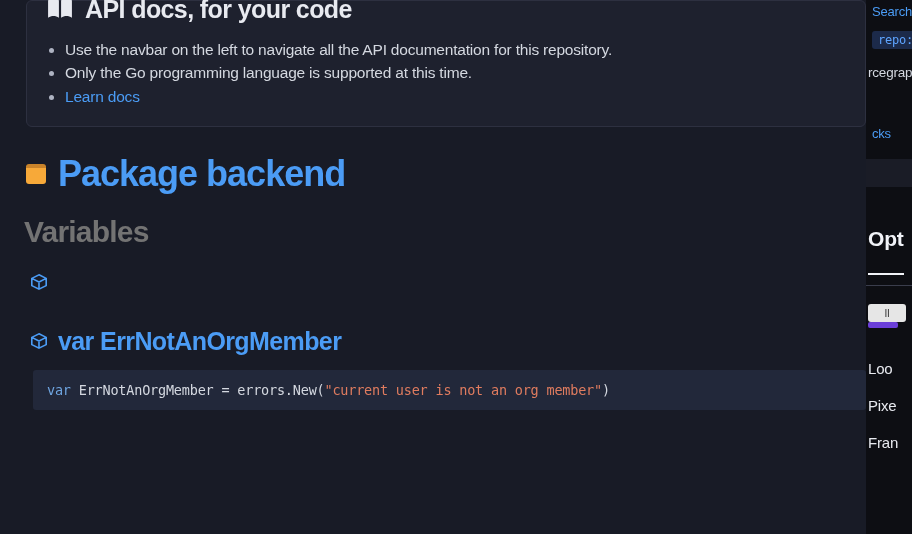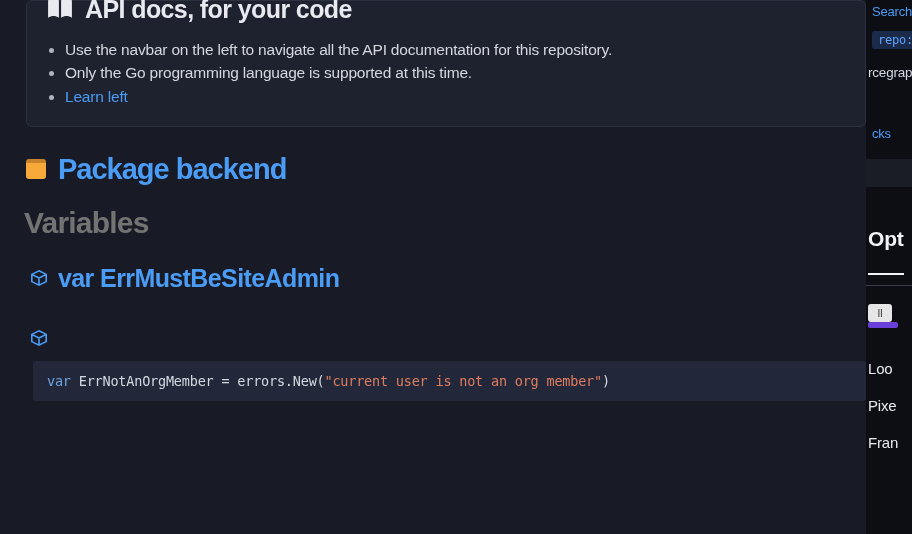--- a/index.html
+++ b/index.html
@@ -38,21 +38,21 @@
   .card ul { margin: 14px 0 0 18px; }
   .card li { color: #d4d8e0; line-height: 1.5; font-size: 15.5px; list-style: disc; }
   .card li::marker { color: #aeb3c2; }
   .link { color: #4b9cf5; text-decoration: none; }
   .pkg-row { display: flex; align-items: center; gap: 12px; margin: 26px 0 0 26px; }
   .pkg-icon {
     width: 20px; height: 20px; background: #f7a939; border-radius: 3px;
     border-top: 4px solid #c9832a;
   }
   .pkg-title {
-    font-size: 29px; font-weight: 700; color: #4b9cf5; letter-spacing: -1px;
+    font-size: 36px; font-weight: 700; color: #4b9cf5; letter-spacing: -1px;
   }
   .pkg-desc { margin: 14px 0 0 32px; font-size: 15.5px; color: #d8dbe4; }
   .vars-heading {
     font-size: 30px; font-weight: 700; color: #737373;
     margin: 20px 0 0 24px; letter-spacing: -0.8px;
   }
   .var-row { display: flex; align-items: center; gap: 10px; margin: 24px 0 0 30px; }
   .cube-icon { width: 18px; height: 18px; color: #4b9cf5; flex-shrink: 0; }
   .var-title { font-size: 25px; font-weight: 700; color: #4b9cf5; letter-spacing: -0.6px; }
   .codeblock {
@@ -85,62 +85,62 @@
     margin-top: 40px;
     border-bottom: 1px solid #3a3d4c;
     padding: 0 0 10px 0;
   }
   .sb-heading {
     font-size: 21px; font-weight: 700; color: #f1f3f8;
     border-bottom: 2px solid #f1f3f8; display: inline-block;
     padding-bottom: 22px; margin-left: 2px;
   }
   .sb-badge {
-    width: 24px; height: 18px; background: #e6e6e6; border-radius: 3px;
+    width: 38px; height: 18px; background: #e6e6e6; border-radius: 3px;
     margin: 18px 0 0 2px; display: flex; align-items: center; justify-content: center;
     font-size: 10px; color: #333;
   }
   .sb-item { margin: 20px 0 0 2px; font-size: 15px; color: #e8eaf0; }
 </style>
 </head>
 <body>
 
 <div class="main">
   <div class="card">
     <div class="card-title-row">
       <svg class="book-icon" viewBox="0 0 24 20" fill="#e8eaf0">
         <path d="M1 2 C4 0 8 0 11 2 L11 18 C8 16 4 16 1 18 Z M13 2 C16 0 20 0 23 2 L23 18 C20 16 16 16 13 18 Z"></path>
       </svg>
       <h1 class="card-title">API docs, for your code</h1>
     </div>
     <ul>
       <li>Use the navbar on the left to navigate all the API documentation for this repository.</li>
       <li>Only the Go programming language is supported at this time.</li>
-      <li><a class="link" href="#">Learn left</a></li>
+      <li><a class="link" href="#">Learn docs</a></li>
     </ul>
   </div>
 
   <div class="pkg-row">
     <div class="pkg-icon"></div>
     <a href="#" class="pkg-title" style="text-decoration:none">Package backend</a>
   </div>
 
   <h2 class="vars-heading">Variables</h2>
 
   <div class="var-row">
     <svg class="cube-icon" viewBox="0 0 20 20">
         <path fill="none" stroke="#4b9cf5" stroke-width="1.8" d="M10 2 L18 6 L18 14 L10 18 L2 14 L2 6 Z M2 6 L10 10 L18 6 M10 10 L10 18"></path>
       </svg>
-    <a href="#" class="var-title" style="text-decoration:none">var ErrMustBeSiteAdmin</a>
   </div>
 
   <div class="var-row" style="margin-top:36px">
     <svg class="cube-icon" viewBox="0 0 20 20">
         <path fill="none" stroke="#4b9cf5" stroke-width="1.8" d="M10 2 L18 6 L18 14 L10 18 L2 14 L2 6 Z M2 6 L10 10 L18 6 M10 10 L10 18"></path>
       </svg>
+    <a href="#" class="var-title" style="text-decoration:none">var ErrNotAnOrgMember</a>
   </div>
   <div class="codeblock"><span class="kw">var</span><span> ErrNotAnOrgMember = errors.New(</span><span class="str">"current user is not an org member"</span><span>)</span></div>
 
 </div>
 
 <div class="sidebar">
   <div class="sb-link">Search</div>
   <div><span class="sb-pill">repo:^g</span></div>
   <div class="sb-text" style="margin-top:10px">rcegraph</div>
   <div class="sb-link" style="margin-top:36px">cks</div>

